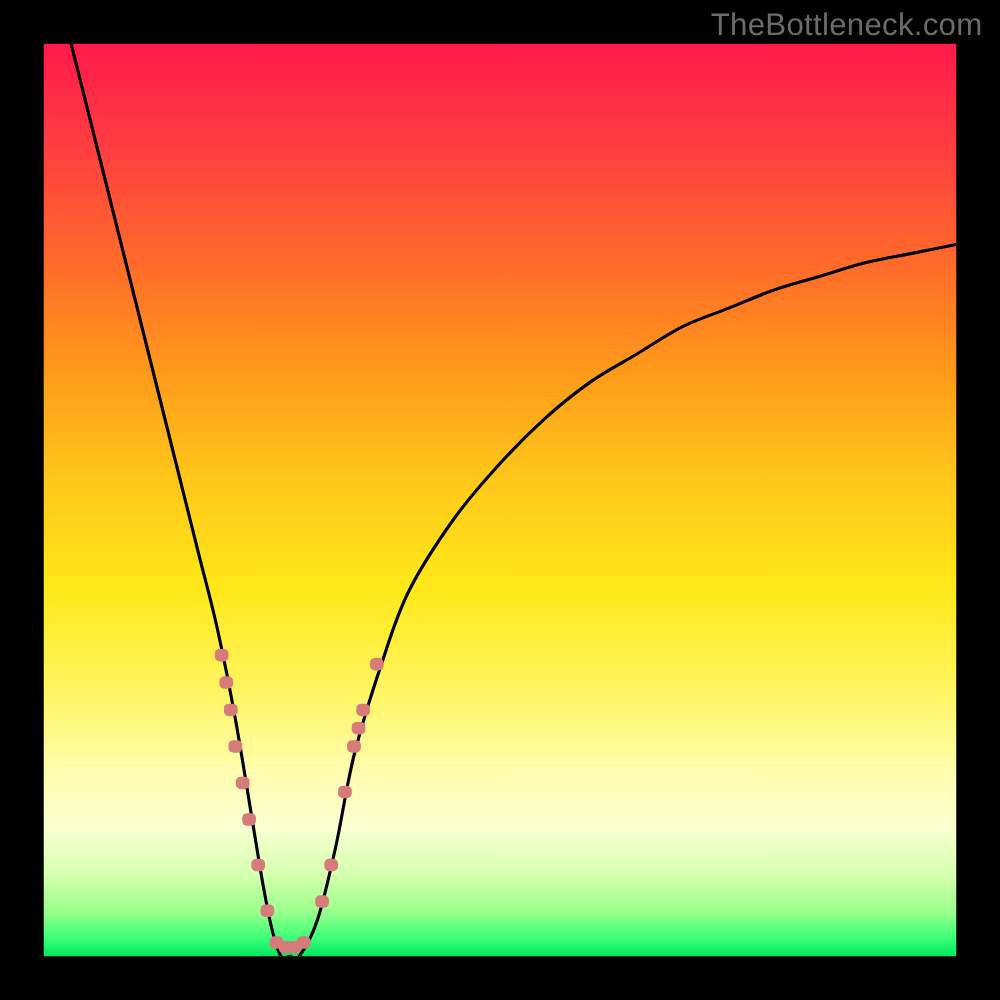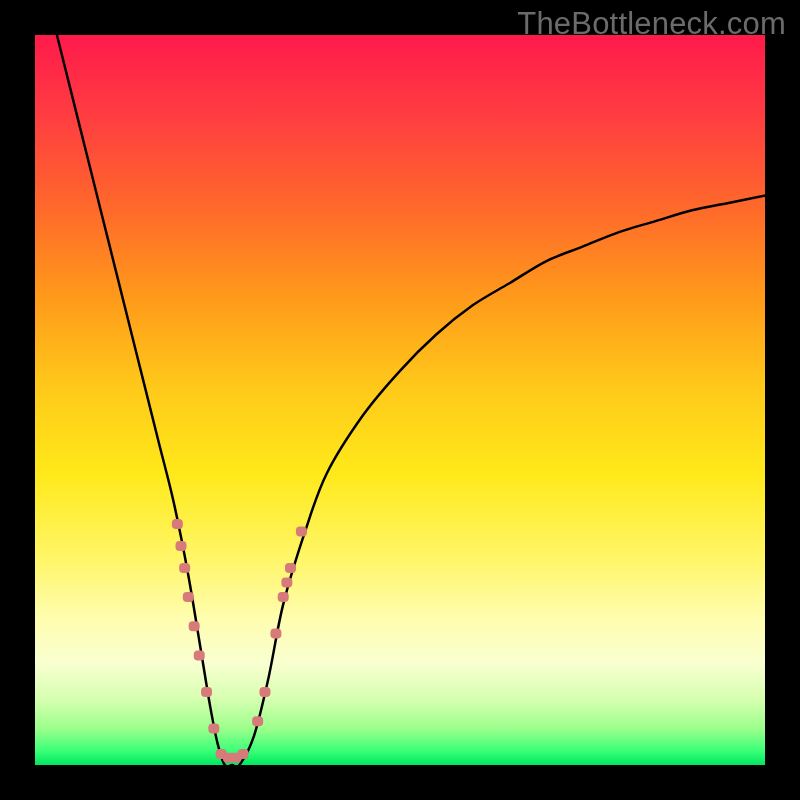--- a/index.html
+++ b/index.html
@@ -36,21 +36,21 @@
       #d6ffb0 91%,
       #9cff8c 95%,
       #3cff78 98%,
       #00e760 100%);
   }
   .watermark {
     position: absolute;
     top: 6px;
     right: 14px;
     color: #6b6b6b;
-    font-size: 31px;
+    font-size: 25px;
     font-weight: 500;
     letter-spacing: 0.2px;
     font-family: Arial, sans-serif;
   }
   svg.curve {
     position: absolute;
     left: 0;
     top: 0;
     width: 730px;
     height: 730px;

